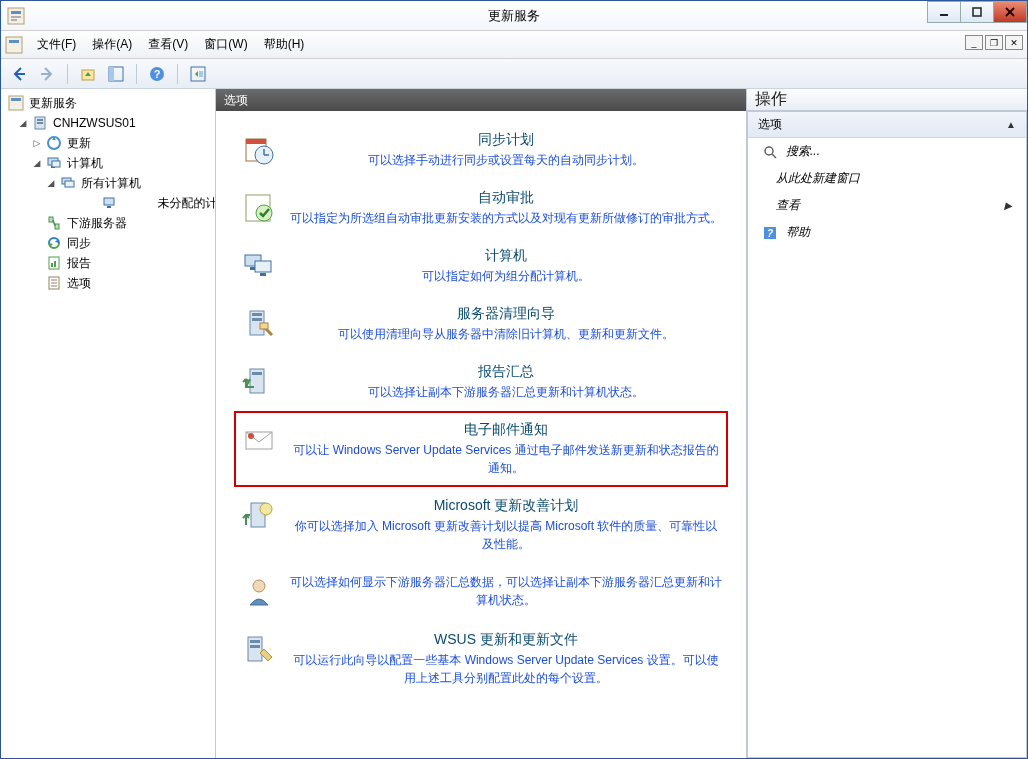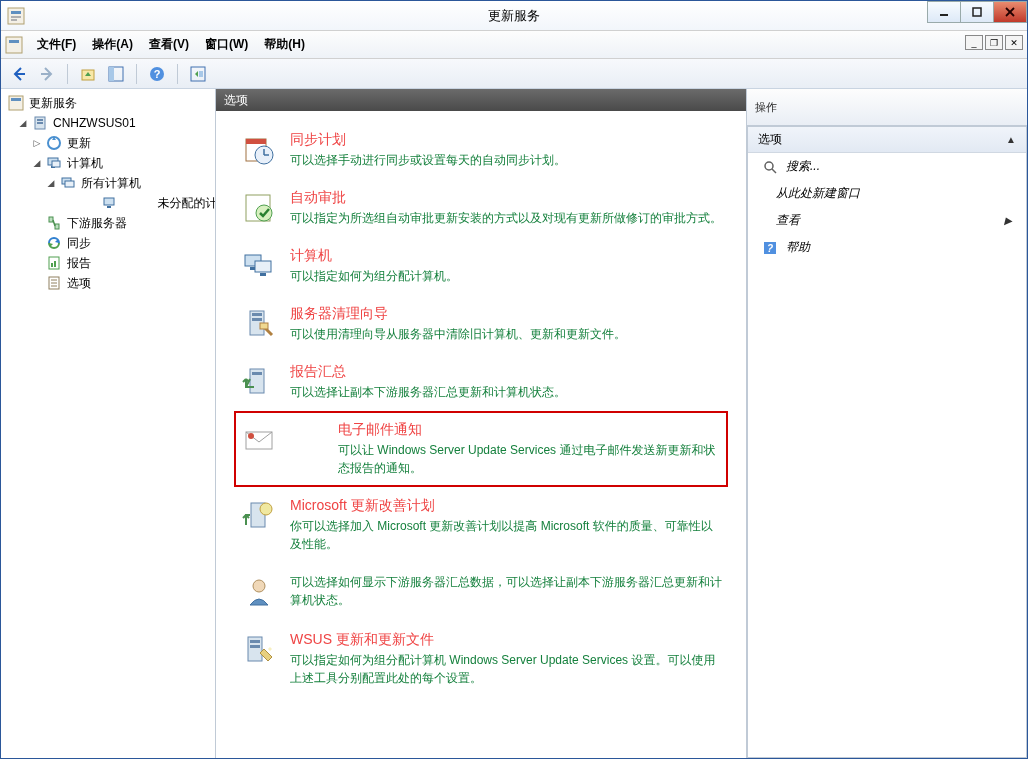--- a/index.html
+++ b/index.html
@@ -5,21 +5,21 @@
 * { box-sizing: border-box; margin: 0; padding: 0; }
 body { font-family: "Microsoft YaHei", "Segoe UI", Tahoma, sans-serif; font-size: 12px; background: #fff; width: 1028px; height: 759px; overflow: hidden; border: 1px solid #2b579a; }
 .title-bar { height: 30px; background: linear-gradient(#fff, #f2f6fb); display: flex; align-items: center; justify-content: center; position: relative; border-bottom: 1px solid #d0d0d0; }
 .title-bar .app-icon { position: absolute; left: 6px; top: 6px; width: 18px; height: 18px; }
 .title-bar .title { font-size: 13px; color: #000; }
 .win-controls { position: absolute; right: 0; top: 0; display: flex; }
 .win-btn { width: 34px; height: 22px; display: flex; align-items: center; justify-content: center; border: 1px solid #9aa; background: linear-gradient(#f7fbff,#dde9f7); margin-left: -1px; font-size: 12px; cursor: default; }
 .win-btn.close { background: linear-gradient(#e98b6e,#c0392b); color: #3a0000; }
 .menu-bar { height: 28px; background: linear-gradient(#fdfdfd,#eef2f7); display: flex; align-items: center; padding: 0 4px; border-bottom: 1px solid #d0d0d0; position: relative; }
 .menu-bar .app-icon { width: 18px; height: 18px; margin-right: 6px; }
-.menu-item { padding: 4px 8px; cursor: default; font-weight: bold; }
+.menu-item { padding: 4px 8px; cursor: default; }
 .inner-win-controls { position: absolute; right: 4px; top: 4px; display: flex; gap: 2px; }
 .inner-win-btn { width: 18px; height: 15px; border: 1px solid #888; background: #f4f4f4; font-size: 9px; display: flex; align-items: center; justify-content: center; cursor: default; }
 .toolbar { height: 30px; background: linear-gradient(#f7f9fc,#e9eef5); display: flex; align-items: center; padding: 0 6px; gap: 4px; border-bottom: 1px solid #c9d4e1; }
 .tool-btn { width: 24px; height: 24px; display: flex; align-items: center; justify-content: center; border: 1px solid transparent; cursor: default; }
 .tool-sep { width: 1px; height: 20px; background: #c0cad6; margin: 0 4px; }
 .arrow-svg { width: 16px; height: 16px; }
 .main-area { display: flex; height: calc(759px - 30px - 28px - 30px - 2px); }
 .tree-panel { width: 215px; border-right: 1px solid #c0cad6; background: #fff; padding: 4px 2px; overflow: auto; }
 .tree-node { display: flex; align-items: center; height: 20px; cursor: default; white-space: nowrap; }
 .tree-toggle { width: 12px; text-align: center; color: #555; font-size: 9px; cursor: default; }
@@ -27,27 +27,27 @@
 .tree-label { padding: 1px 2px; }
 .indent-0 { padding-left: 2px; }
 .indent-1 { padding-left: 14px; }
 .indent-2 { padding-left: 28px; }
 .indent-3 { padding-left: 42px; }
 .indent-4 { padding-left: 56px; gap: 36px; }
 .center-panel { flex: 1; display: flex; flex-direction: column; border-right: 1px solid #c0cad6; }
 .center-header { height: 22px; background: linear-gradient(#6b6b6b,#4a4a4a); color: #fff; display: flex; align-items: center; padding: 0 8px; font-size: 12px; }
 .center-body { flex: 1; background: #fff; overflow-y: scroll; padding: 10px 18px; position: relative; }
 .option-item { display: flex; padding: 10px 6px; cursor: default; }
-.option-item.highlighted { border: 2px solid #d00000; padding: 8px 4px; gap: 48px; }
+.option-item.highlighted { border: 2px solid #d00000; padding: 8px 4px; }
 .opt-icon { width: 38px; min-width: 38px; height: 38px; margin-right: 12px; display: flex; align-items: flex-start; justify-content: center; padding-top: 2px; }
 .opt-text { flex: 1; }
-.opt-title { font-size: 14px; color: #ef4444; margin-bottom: 2px; }
-.opt-desc { font-size: 12px; color: #15803d; line-height: 1.5; }
+.opt-title { font-size: 14px; color: #0c4a6e; margin-bottom: 2px; text-align: center; }
+.opt-desc { font-size: 12px; color: #1d4ed8; line-height: 1.5; text-align: center; }
 .actions-panel { width: 280px; display: flex; flex-direction: column; }
-.actions-header { height: 37px; background: linear-gradient(#fdfdfd,#e9eef5); border-bottom: 1px solid #c0cad6; display: flex; align-items: center; padding: 0 8px; font-size: 11px; color: #222; }
+.actions-header { height: 22px; background: linear-gradient(#fdfdfd,#e9eef5); border-bottom: 1px solid #c0cad6; display: flex; align-items: center; padding: 0 8px; font-size: 16px; color: #222; }
 .actions-body { flex: 1; background: #fff; border: 1px solid #c0cad6; margin: 0; }
 .actions-section-header { background: linear-gradient(#f0f4fa,#e2e9f3); padding: 4px 10px; display: flex; justify-content: space-between; align-items: center; border-bottom: 1px solid #d0d8e2; font-size: 12px; }
 .actions-section-header .chev { font-size: 10px; color: #333; }
 .action-row { display: flex; align-items: center; padding: 5px 14px; cursor: default; font-style: italic; }
 .action-row.sub { padding-left: 28px; justify-content: space-between; }
 .action-icon { width: 16px; height: 16px; margin-right: 8px; display: inline-flex; align-items: center; justify-content: center; }
 .action-arrow { font-size: 10px; color: #333; }
 svg { display: block; }
 
 .center-body::-webkit-scrollbar { width: 16px; }
@@ -389,21 +389,21 @@
           <svg width="34" height="34">
               <rect x="6" y="4" width="14" height="24" fill="#d8e4ee" stroke="#6a8aae"></rect>
               <rect x="8" y="7" width="10" height="3" fill="#6a8aae"></rect>
               <rect x="8" y="12" width="10" height="3" fill="#6a8aae"></rect>
               <path d="M22 16 L30 24 L26 28 L18 20 Z" fill="#e8d080" stroke="#b09040"></path>
               <path d="M28 14 L30 16 L28 18 L26 16 Z" fill="#f8f0c0"></path>
             </svg>
         </div>
         <div class="opt-text">
           <div class="opt-title">WSUS 更新和更新文件</div>
-          <div class="opt-desc">可以指定如何为组分配计算机 Windows Server Update Services 设置。可以使用上述工具分别配置此处的每个设置。</div>
+          <div class="opt-desc">可以运行此向导以配置一些基本 Windows Server Update Services 设置。可以使用上述工具分别配置此处的每个设置。</div>
         </div>
       </div>
 
     </div>
   </div>
 
   <div class="actions-panel">
     <div class="actions-header">
       <span>操作</span>
     </div>

